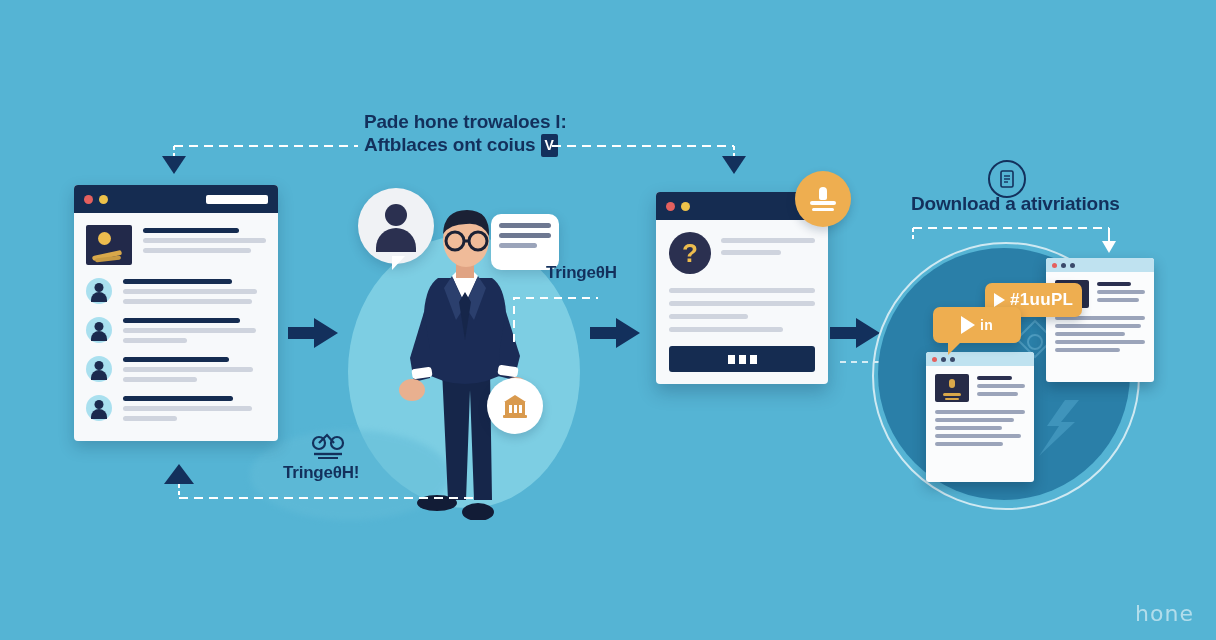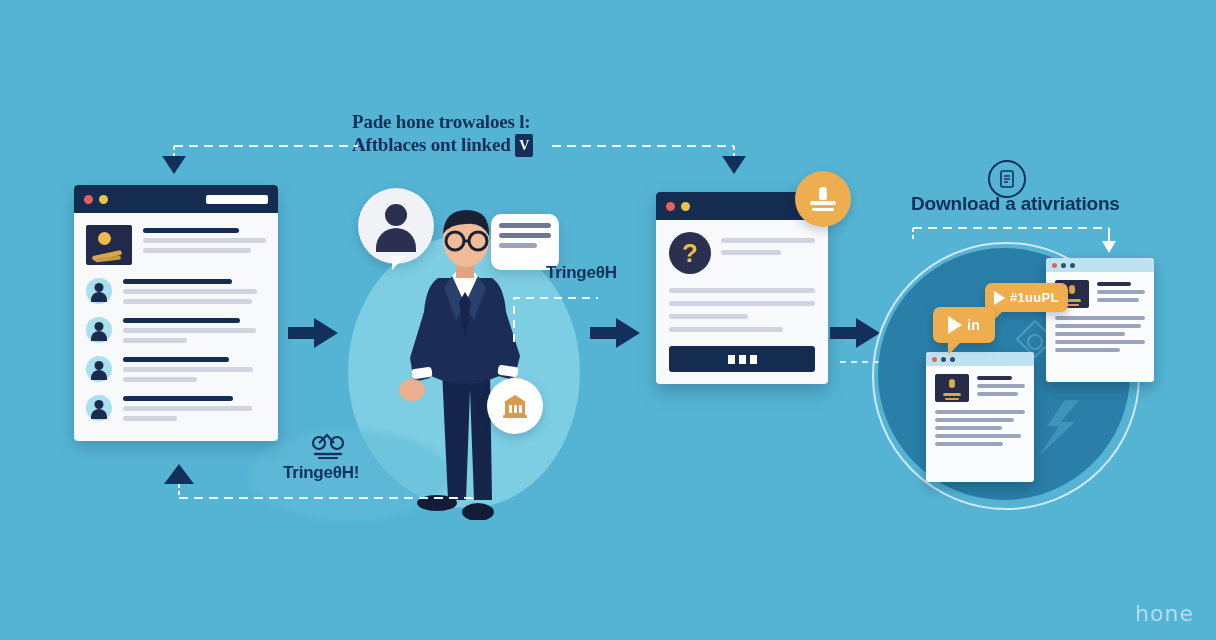--- a/index.html
+++ b/index.html
@@ -85,21 +85,21 @@
   .doc-thumb .b{position:absolute;left:8px;bottom:6px;width:18px;height:3px;background:#d9a84a;border-radius:2px;}
   .doc-thumb .b2{position:absolute;left:10px;bottom:2px;width:14px;height:2px;background:#d9a84a;border-radius:2px;}
   .dln{height:4px;border-radius:2px;background:#9ba4ba;margin-bottom:4px;}
   .dln.dark{background:#2b3050;}
 
   .bubble-play{position:absolute;background:#eeae50;border-radius:7px;
         display:flex;align-items:center;gap:5px;padding:7px 9px;
         box-shadow:0 4px 10px rgba(8,30,56,.25);}
   .bubble-play .tri{width:0;height:0;border-left:11px solid #fff;
         border-top:7px solid transparent;border-bottom:7px solid transparent;}
-  .bubble-play .txt{color:#fff;font-size:13px;font-weight:bold;letter-spacing:.3px;}
+  .bubble-play .txt{color:#fff;font-size:17px;font-weight:bold;letter-spacing:.3px;}
   .bubble-tail{position:absolute;width:0;height:0;border-top:11px solid #eeae50;
         border-right:11px solid transparent;}
 
   
   .person{position:absolute;left:390px;top:200px;width:150px;height:320px;}
 
   
   .bubble-white{position:absolute;background:#fff;border-radius:10px;
        box-shadow:0 4px 12px rgba(10,35,66,.18);}
   .bub-tail-w{position:absolute;width:0;height:0;border-top:14px solid #fff;border-right:13px solid transparent;}
@@ -111,21 +111,21 @@
        border-radius:20px 20px 0 0;background:#2b3050;transform:translateX(-50%);}
   .bank-circle{position:absolute;left:487px;top:378px;width:56px;height:56px;border-radius:50%;
        background:#fff;box-shadow:0 4px 10px rgba(10,35,66,.18);
        display:flex;align-items:center;justify-content:center;}
 
   
   .arrow-solid{position:absolute;}
 
   
   .label{position:absolute;color:#13305c;font-weight:bold;}
-  .label.l1{left:352px;top:110px;font-size:19px;line-height:23px;letter-spacing:-.2px;font-family:Liberation Serif, serif;}
+  .label.l1{left:364px;top:110px;font-size:19px;line-height:23px;letter-spacing:-.2px;}
   .tag-v{display:inline-block;background:#13305c;color:#fff;font-size:14px;
          padding:0 4px;border-radius:2px;vertical-align:1px;}
   .label.l2{left:911px;top:193px;font-size:19px;letter-spacing:-.2px;}
   .label.l3{left:546px;top:263px;font-size:17px;letter-spacing:-.2px;}
   .label.l4{left:283px;top:463px;font-size:17px;letter-spacing:-.2px;}
 
   .icon-circle-doc{position:absolute;left:988px;top:160px;width:34px;height:34px;border-radius:50%;
        border:2px solid #13305c;display:flex;align-items:center;justify-content:center;}
   .bike-icon{position:absolute;left:310px;top:430px;width:36px;height:30px;}
 
@@ -134,21 +134,21 @@
 </style>
 </head>
 <body>
 
 <div class="blob-center"></div>
 <div class="blob-left-fade"></div>
 
 <div class="label l1">
   <div>Pade hone trowaloes l:</div>
   <div>
-    <span>Aftblaces ont linked</span>
+    <span>Aftblaces ont coius</span>
     <span class="tag-v">V</span>
   </div>
 </div>
 
 <svg class="stage" style="left:150px;top:138px;" width="210" height="45">
   <line x1="24" y1="8" x2="208" y2="8" stroke="#ffffff" stroke-width="2" stroke-dasharray="9,6"></line>
   <line x1="24" y1="8" x2="24" y2="18" stroke="#ffffff" stroke-width="2" stroke-dasharray="4,3"></line>
   <polygon points="12,18 36,18 24,36" fill="#13305c"></polygon>
 </svg>
 
@@ -416,21 +416,21 @@
     <div class="dln" style="width:76%"></div>
   </div>
 </div>
 
 <div class="bubble-play" style="left:985px;top:283px;">
   <span class="tri"></span>
   <span class="txt">#1uuPL</span>
 </div>
 <div class="bubble-tail" style="left:994px;top:309px;"></div>
 
-<div class="bubble-play" style="left:933px;top:307px;padding:9px 15px;">
+<div class="bubble-play" style="left:933px;top:307px;padding:9px 28px;">
   <span class="tri" style="border-left-width:14px;border-top-width:9px;border-bottom-width:9px;"></span>
   <span class="txt" style="font-size:14px;">in</span>
 </div>
 <div class="bubble-tail" style="left:948px;top:341px;border-top-width:14px;border-right-width:14px;"></div>
 
 <svg class="bike-icon" viewBox="0 0 36 30">
   <circle cx="9" cy="13" r="6" fill="none" stroke="#13305c" stroke-width="2.2"></circle>
   <circle cx="27" cy="13" r="6" fill="none" stroke="#13305c" stroke-width="2.2"></circle>
   <path d="M9 13 L17 5 L24 13" fill="none" stroke="#13305c" stroke-width="2.2"></path>
   <line x1="4" y1="24" x2="32" y2="24" stroke="#13305c" stroke-width="2.4"></line>

